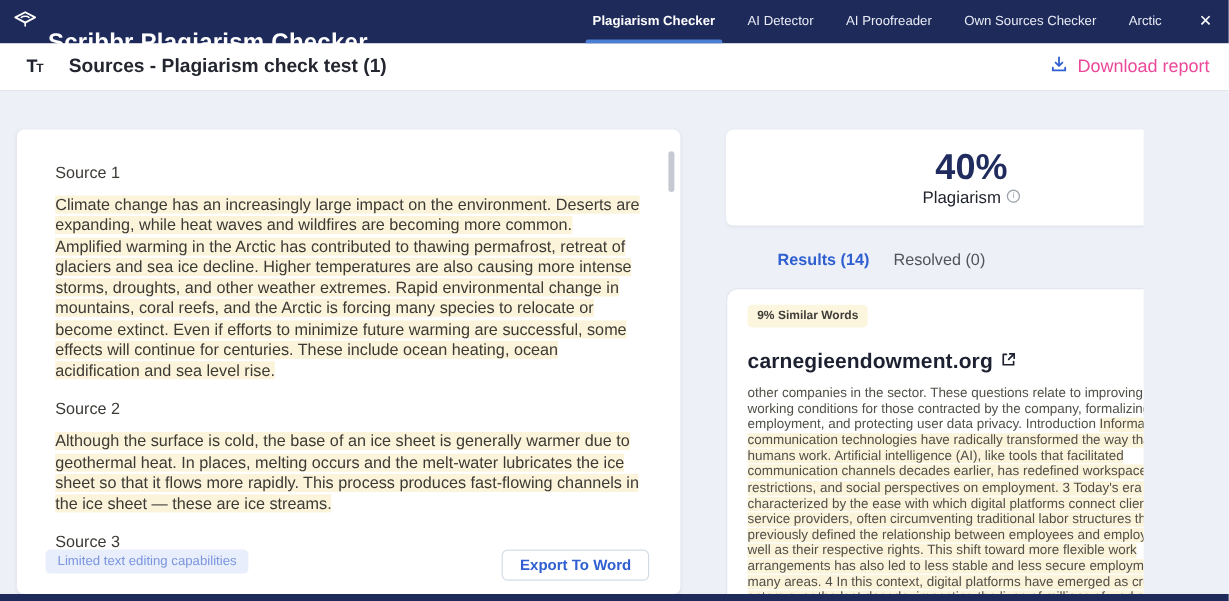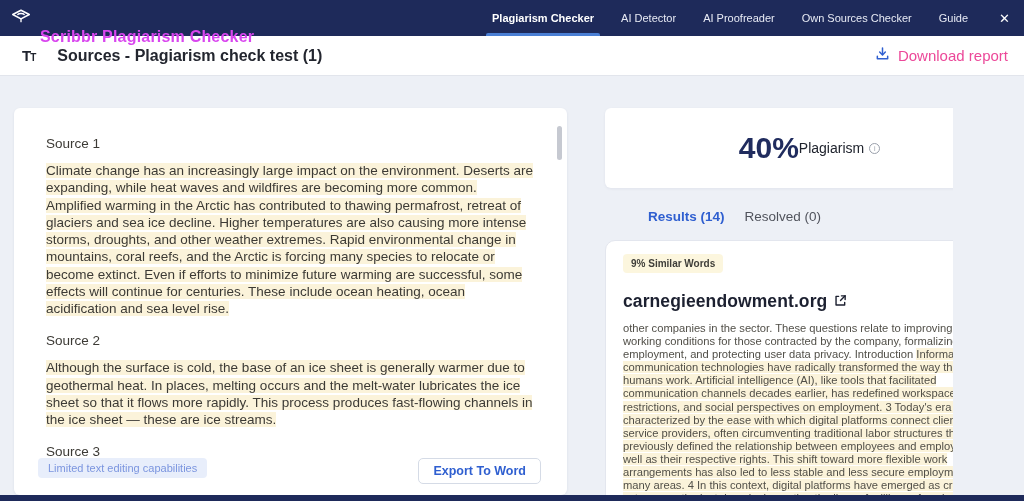--- a/index.html
+++ b/index.html
@@ -4,21 +4,21 @@
 <style>
   * { margin:0; padding:0; box-sizing:border-box; }
   html,body { width:1024px; height:501px; overflow:hidden; }
   body { font-family:"Liberation Sans","DejaVu Sans",sans-serif; background:#edf0f6; position:relative; }
 
   
   .navbar { position:absolute; top:0; left:0; width:1024px; height:36px; background:#1e2a5a;
             display:flex; align-items:stretch; justify-content:space-between; padding:0 14px 0 10px; z-index:5; }
   .nav-left { display:flex; align-items:center; gap:8px; }
   .logo-icon { width:22px; height:22px; display:flex; align-items:center; }
-  .app-title { color:#d946ef; font-weight:bold; font-size:16px; letter-spacing:.2px;margin-top:37px; }
+  .app-title { color:#ffffff; font-weight:bold; font-size:20px; letter-spacing:.2px;margin-top:37px; }
   .nav-items { display:flex; align-items:stretch; gap:27px; }
   .nav-item { color:#e8ebf5; font-size:11px; display:flex; align-items:center; cursor:pointer; position:relative; }
   .nav-item.active { color:#ffffff; font-weight:bold; }
   .nav-item.active::after { content:""; position:absolute; left:-6px; right:-6px; bottom:0; height:3px;
             background:#4a7fd4; border-radius:2px 2px 0 0; }
   .nav-close { color:#ffffff; font-size:13px; font-weight:bold; display:flex; align-items:center; margin-left:4px; cursor:pointer; }
 
   
   .toolbar { position:absolute; top:36px; left:0; width:1024px; height:40px; background:#ffffff;
              border-bottom:1px solid #e2e5ec; display:flex; align-items:center; justify-content:space-between;
@@ -41,21 +41,21 @@
   .src-para { font-size:13.5px; line-height:1.28; color:#3c3a35; margin-bottom:16px; }
   .hl { background:#fbf3da; box-decoration-break:clone; -webkit-box-decoration-break:clone; }
   .doc-footer { position:absolute; left:24px; right:26px; bottom:11px; display:flex; align-items:flex-start; justify-content:space-between; }
   .edit-badge { background:#e8eefb; color:#7b95df; font-size:11px; padding:4px 10px; border-radius:4px; }
   .export-btn { background:#ffffff; border:1px solid #d5dbe6; border-radius:5px; color:#2f5fd0;
                 font-weight:bold; font-size:12.5px; padding:5px 14px; cursor:pointer;
                 font-family:"Liberation Sans","DejaVu Sans",sans-serif; }
 
   
   .score-card { position:absolute; left:605px; top:24px; width:409px; height:80px; background:#ffffff;
-                border-radius:6px; box-shadow:0 1px 3px rgba(30,42,90,.06); display:flex; flex-direction:row;
+                border-radius:6px; box-shadow:0 1px 3px rgba(30,42,90,.06); display:flex; flex-direction:column;
                 align-items:center; justify-content:center; }
   .score-value { font-size:30px; font-weight:bold; color:#202c5e; line-height:1.05; }
   .score-label-row { display:flex; align-items:center; gap:5px; }
   .score-label { font-size:14px; color:#20242e; font-weight:500; }
   .info-icon { width:11px; height:11px; border:1px solid #9aa0ab; border-radius:50%; display:inline-flex;
                align-items:center; justify-content:center; font-size:7px; color:#9aa0ab; }
 
   .tabs { position:absolute; left:608px; top:125px; display:flex; gap:20px; }
   .tab { font-size:13.5px; cursor:pointer; }
   .tab.active { color:#2f5fd0; font-weight:600;padding-left:40px; }
@@ -82,21 +82,21 @@
         <path d="M12 12.9 L12 16" stroke="#ffffff" stroke-width="1.5" stroke-linecap="round"></path>
       </svg>
     </span>
     <span class="app-title">Scribbr Plagiarism Checker</span>
   </div>
   <div class="nav-items">
     <span class="nav-item active">Plagiarism Checker</span>
     <span class="nav-item">AI Detector</span>
     <span class="nav-item">AI Proofreader</span>
     <span class="nav-item">Own Sources Checker</span>
-    <span class="nav-item">Guide</span>
+    <span class="nav-item">Arctic</span>
     <span class="nav-close">✕</span>
   </div>
 </div>
 
 <div class="toolbar">
   <div class="toolbar-left">
     <span class="tt-icon">T<span class="small">T</span></span>
     <span class="toolbar-title">Sources - Plagiarism check test (1)</span>
   </div>
   <div class="download">

